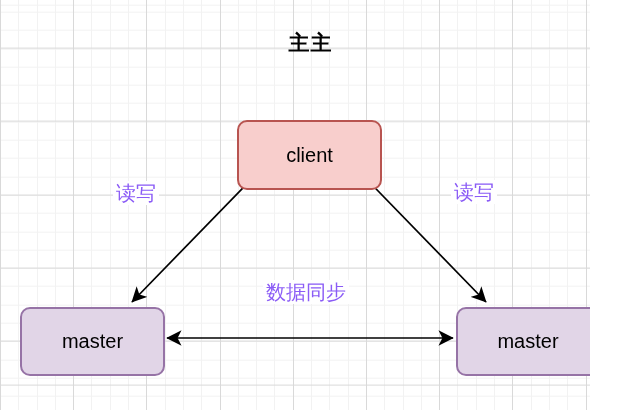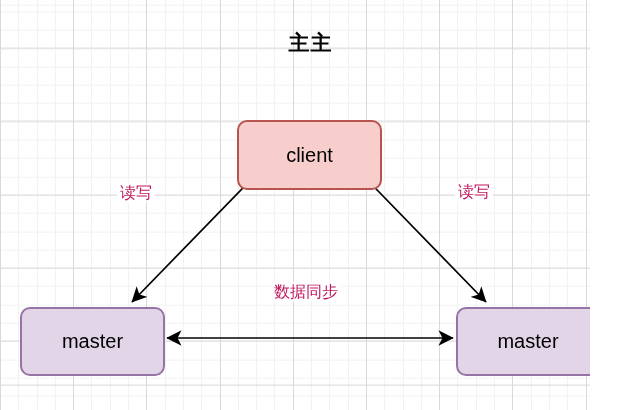--- a/index.html
+++ b/index.html
@@ -78,22 +78,22 @@
     left: 456px;
     top: 307px;
     width: 144px;
     height: 69px;
     background: #e1d5e7;
     border-color: #9673a6;
   }
   .edge-label {
     position: absolute;
     transform: translate(-50%, -50%);
-    font-size: 16px;
-    color: #be185d;
+    font-size: 20px;
+    color: #8b5cf6;
     background: #ffffff;
     padding: 0 3px;
     white-space: nowrap;
     line-height: 1.2;
   }
   .edge-label-rw-left  { left: 136px; top: 193px; }
   .edge-label-rw-right { left: 474px; top: 192px; }
   .edge-label-sync     { left: 306px; top: 292px; }
 </style>
 </head>

